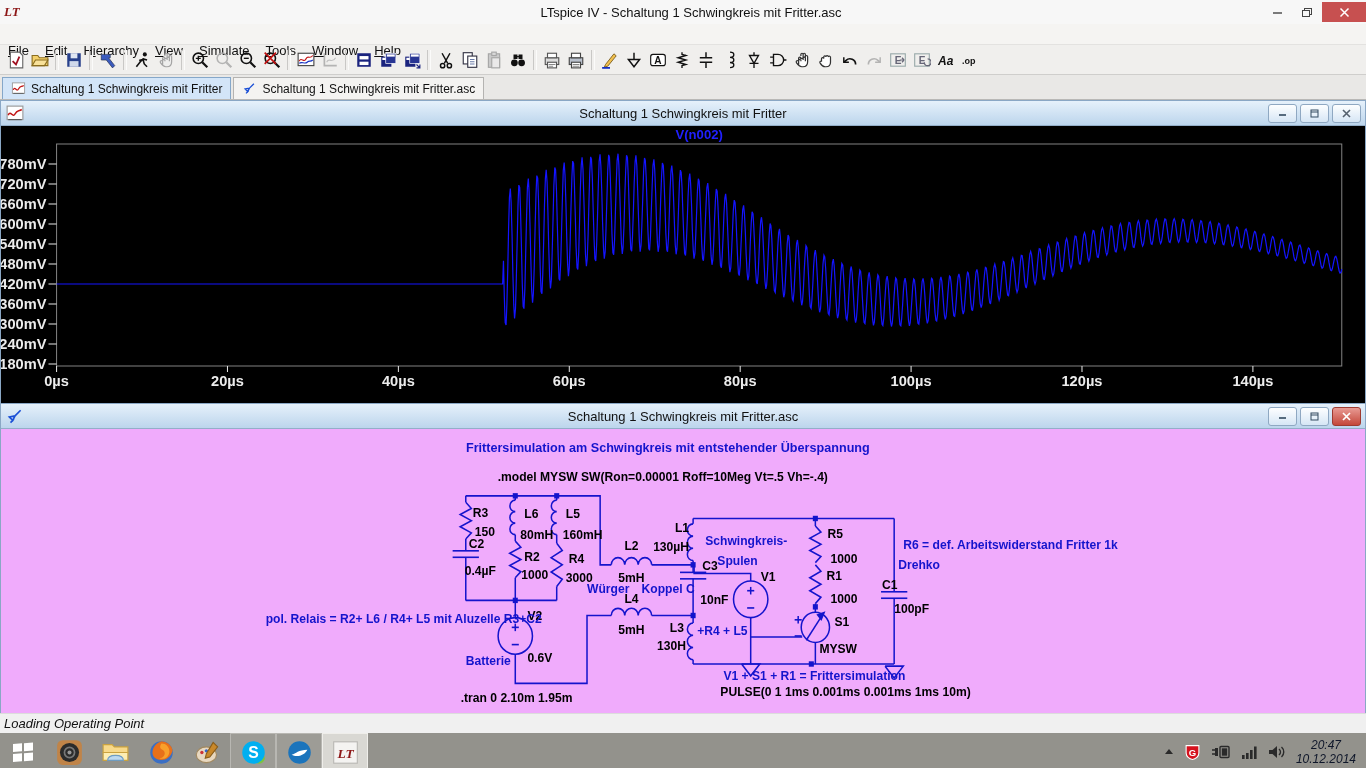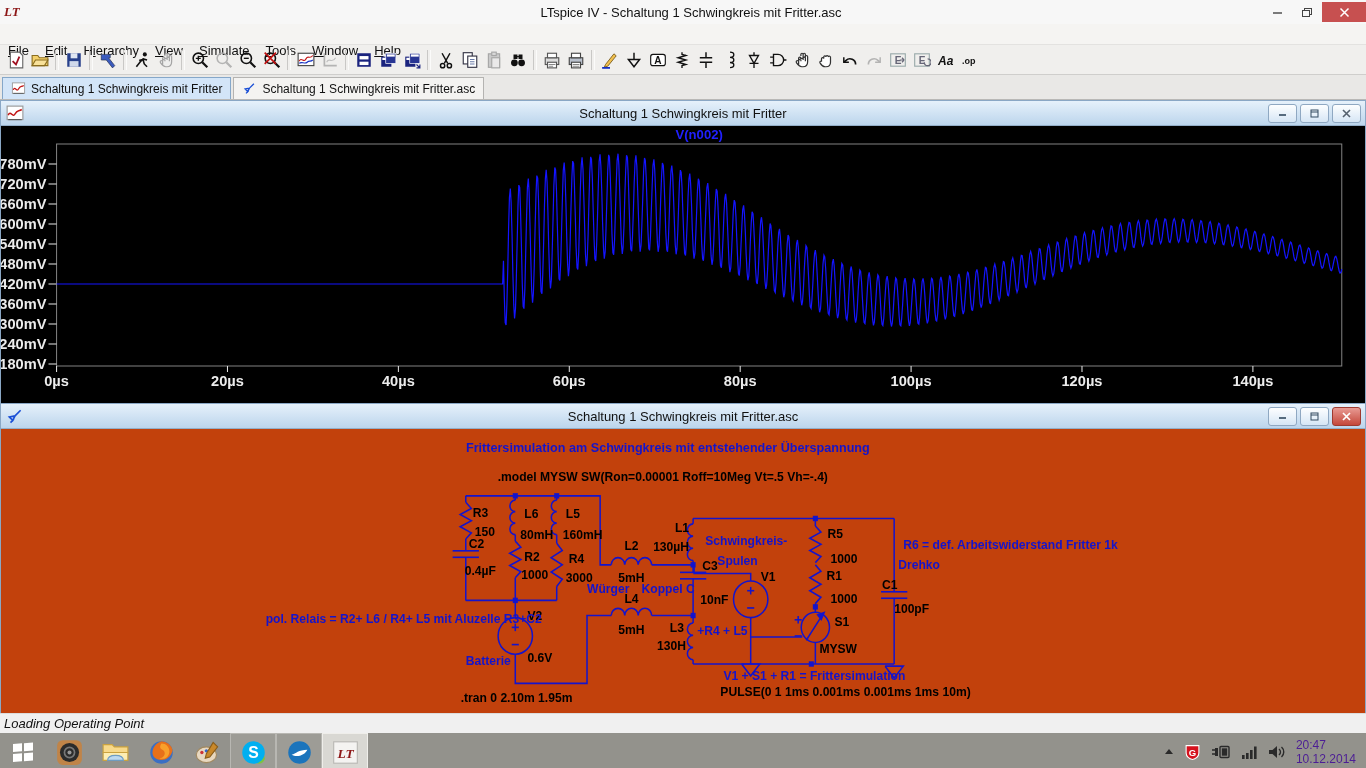--- a/index.html
+++ b/index.html
@@ -36,35 +36,35 @@
   .ctitle .cicon{width:18px;height:16px;margin-left:5px;}
   .ctitle .ctext{position:absolute;left:0;right:0;text-align:center;font-size:13px;color:#111;}
   .cctrl{display:flex;margin-left:auto;margin-right:4px;z-index:2;}
   .cbtn{width:27px;height:17px;margin-left:3px;border:1px solid #8fa8c2;border-radius:3px;
     background:linear-gradient(#fdfeff,#d6e6f5);display:flex;align-items:center;justify-content:center;}
   .cbtn.close-red{background:linear-gradient(#e89a93,#c4473a);border-color:#9e3a30;}
   .plot-window{height:303px;}
   .plot-content{height:277px;background:#eab308;}
   .plot-content svg{display:block;width:100%;height:100%;}
   .schem-window{height:310px;}
-  .schem-content{height:304px;background:#c2410c;}
+  .schem-content{height:304px;background:#f0abfc;}
   .schem-content svg{display:block;width:100%;height:100%;}
   
   .statusbar{height:19px;background:#f0f0f0;border-top:1px solid #dcdcdc;font-size:13px;color:#111;
     display:flex;align-items:center;padding-left:4px;font-style:italic;}
   
   .taskbar{height:38px;background:#93928c;display:flex;align-items:center;}
   .startbtn{width:46px;height:38px;display:flex;align-items:center;justify-content:center;}
   .tapp{width:46px;height:38px;display:flex;align-items:center;justify-content:center;box-sizing:border-box;}
   .tapp svg{width:27px;height:27px;}
   .tapp.open{border:1px solid #b8b7b2;background:#9d9c96;}
   .tapp.active{background:#d9d8d3;border:1px solid #efeeea;}
   .tray{margin-left:auto;display:flex;align-items:center;gap:9px;padding-right:10px;}
   .tray svg{display:block;}
-  .clock{text-align:left;font-size:12px;color:#4c1d95;line-height:14px;}
+  .clock{text-align:center;font-size:12px;color:#0f172a;line-height:14px;font-style:italic;}
 </style>
 </head>
 <body>
 
 <div class="screen">
 
   <div class="titlebar">
     <span class="logo">LT</span>
     <span class="wtitle">LTspice IV - Schaltung 1 Schwingkreis mit Fritter.asc</span>
     <div class="wctrl">

